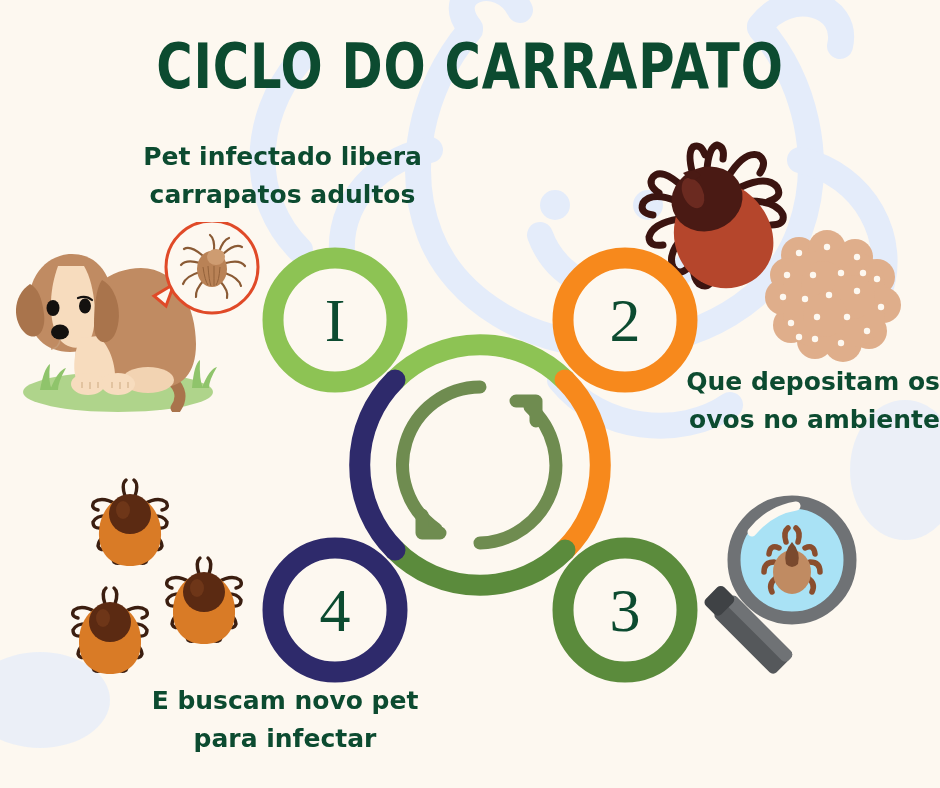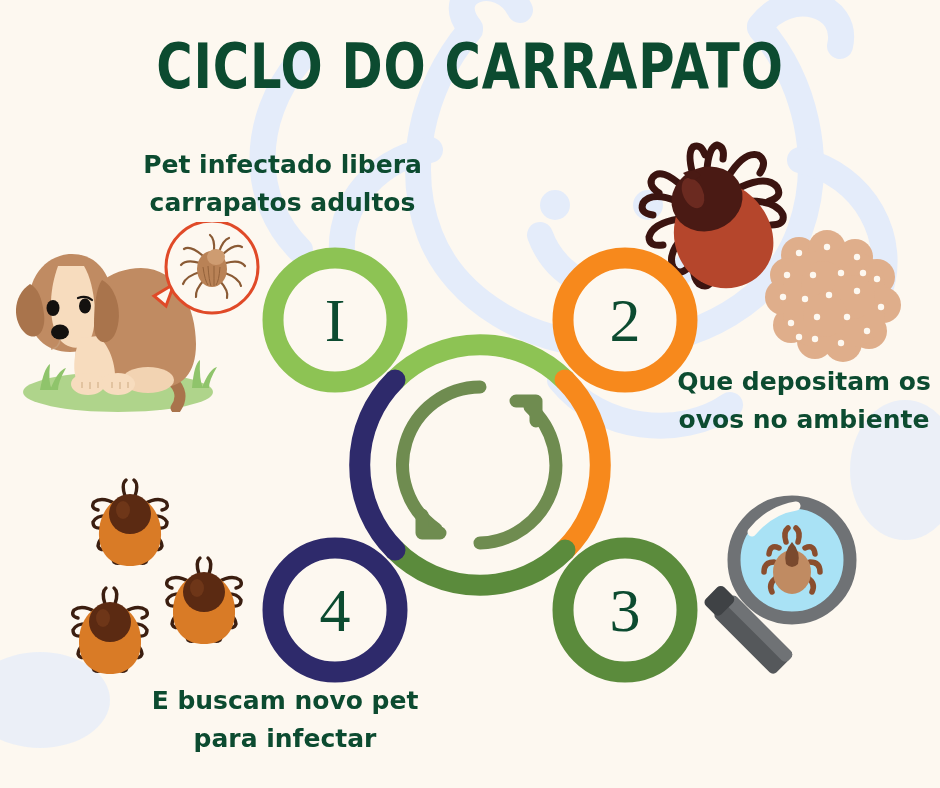--- a/index.html
+++ b/index.html
@@ -31,22 +31,22 @@
   .caption{
     position:absolute;z-index:5;
     color:#0C4B30;
     font-weight:bold;
     font-size:25px;
     line-height:38px;
     text-align:center;
     white-space:pre-line;
     font-family:"DejaVu Sans", sans-serif;
   }
-  #cap1{left:110px;top:138px;width:345px;margin-top:8px;}
-  #cap2{left:668px;top:363px;width:272px;}
+  #cap1{left:110px;top:138px;width:345px;}
+  #cap2{left:668px;top:363px;width:272px;text-align:right;}
   #cap3{left:600px;top:670px;width:320px;}
   #cap4{left:120px;top:682px;width:330px;}
 
   
   #cycle{position:absolute;left:240px;top:225px;width:480px;height:480px;z-index:3;}
 
   
   #dog-illustration{position:absolute;left:6px;top:222px;width:270px;height:190px;z-index:3;}
   #tick-large{position:absolute;left:625px;top:135px;width:175px;height:175px;z-index:3;}
   #egg-cluster{position:absolute;left:765px;top:225px;width:145px;height:145px;z-index:3;}

